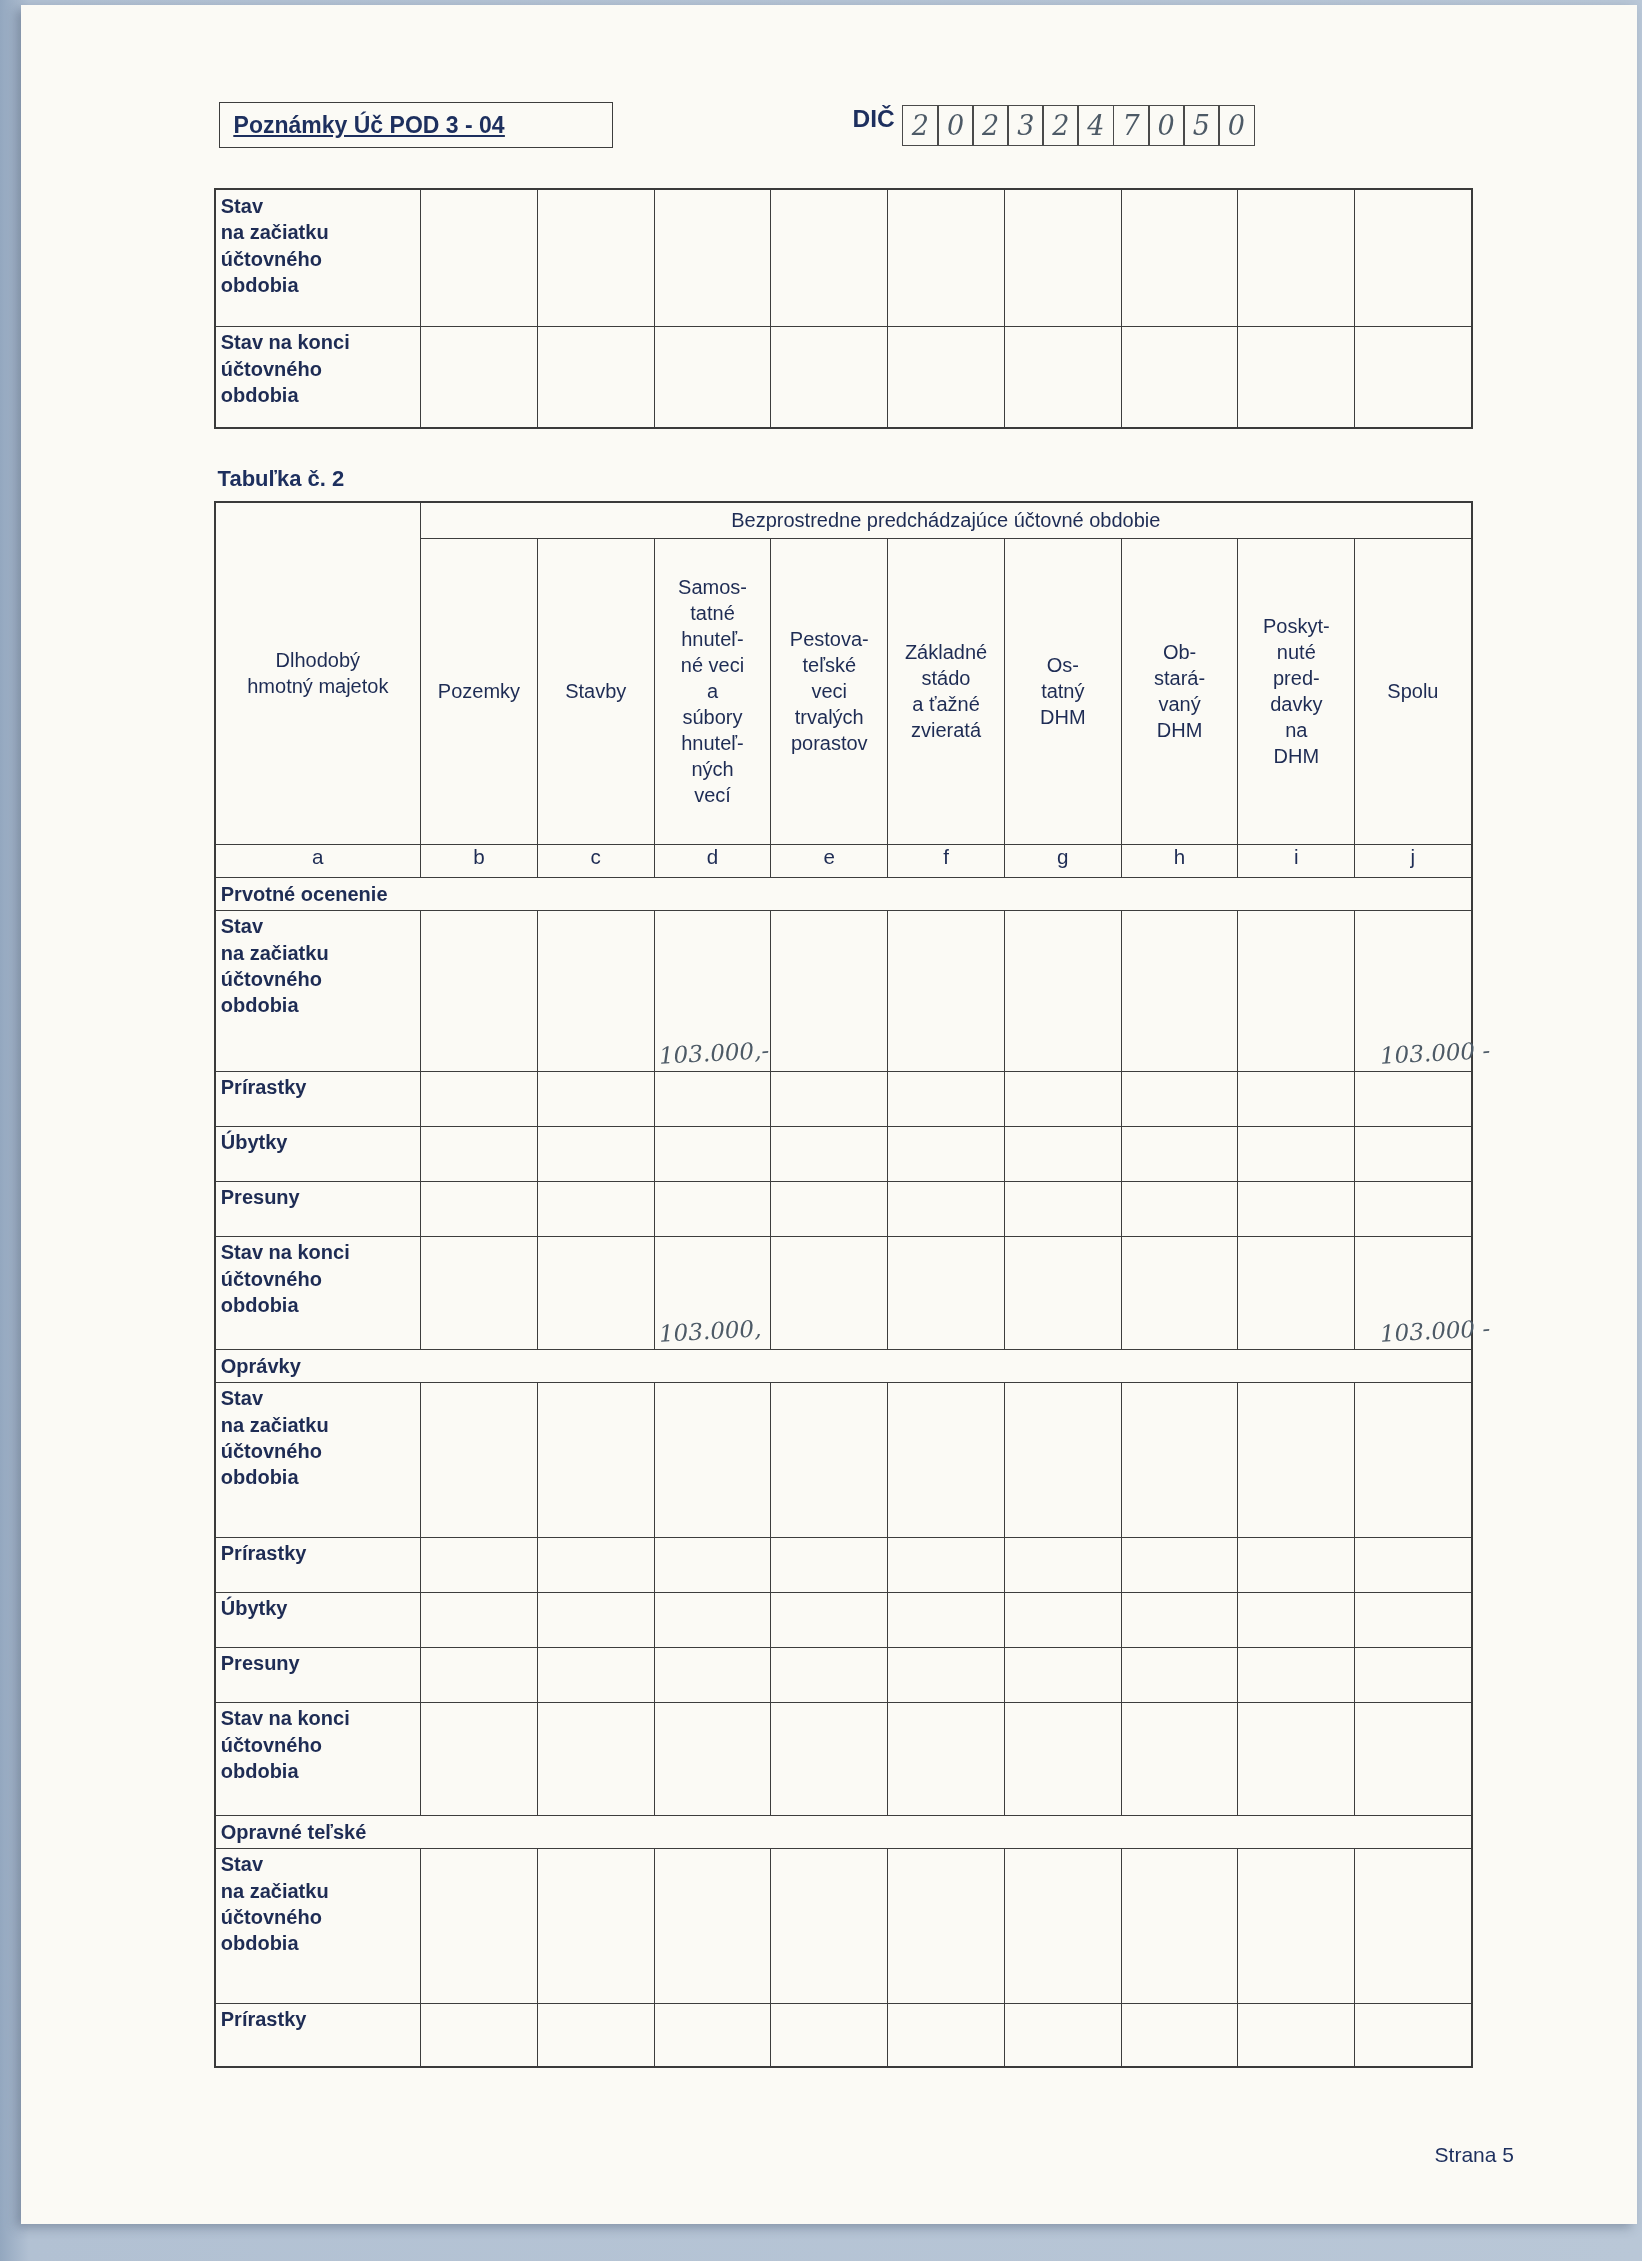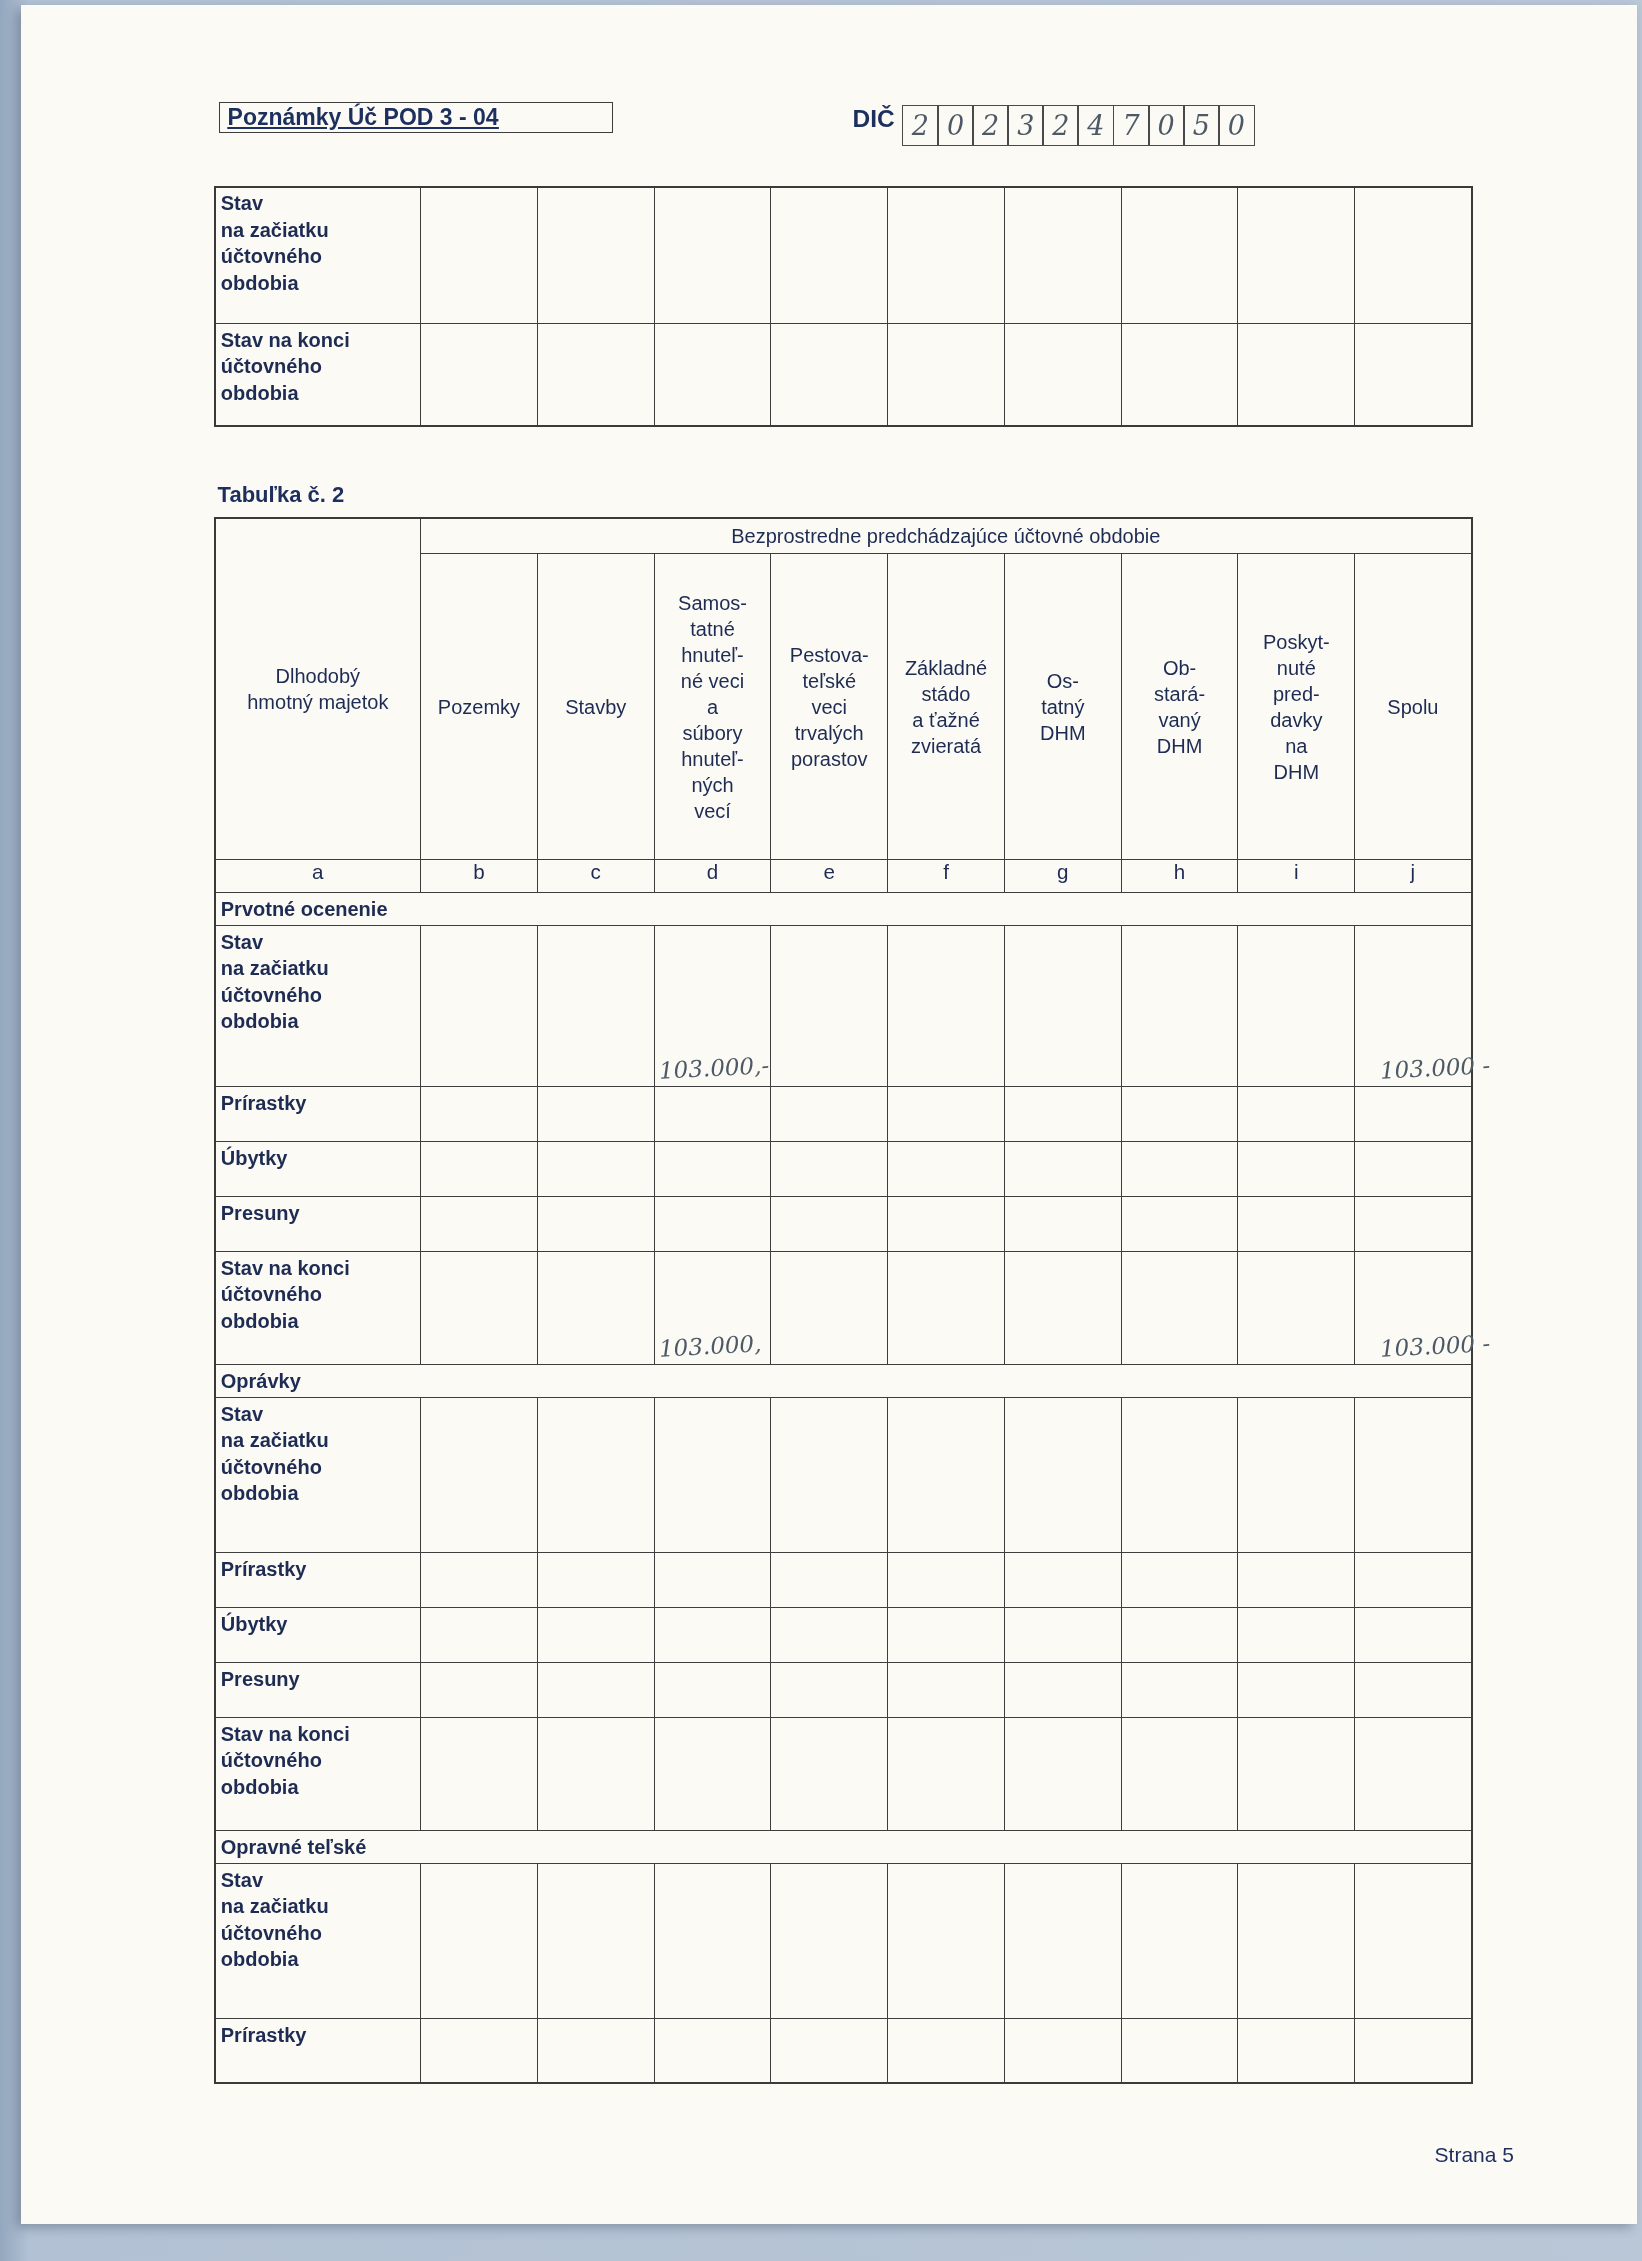--- a/index.html
+++ b/index.html
@@ -10,22 +10,22 @@
     overflow:hidden;
   }
   .sheet{
     position:absolute;left:20.6px;top:5.2px;right:6.4px;bottom:37px;
     background:#fbfaf5;
     box-shadow:-5.2px 3.9px 10.3px rgba(40,55,80,.35);
   }
   
   .form-header{margin:97px 0 0 198px;display:flex;align-items:flex-start;}
   .title-box{
-    width:394px;height:31px;border:1.9px solid #3d3d3d;
-    display:flex;align-items:center;padding-left:8px;box-sizing:border-box;text-decoration:underline;
+    width:394px;height:46px;border:1.9px solid #3d3d3d;
+    display:flex;align-items:center;padding-left:14px;box-sizing:border-box;text-decoration:underline;
   }
   .title-text{
     font-size:23px;font-weight:bold;color:#1d2f5e;text-decoration:underline;
     white-space:nowrap;
   }
   .dic-group{margin-left:240px;margin-top:2.6px;display:flex;align-items:flex-start;}
   .dic-label{font-size:24.5px;font-weight:bold;color:#1d2f5e;margin-right:9px;}
   .dic-boxes{display:flex;}
   .dic-box{
     width:37px;height:41px;border:1.9px solid #4a4a4a;margin-left:-1.9px;
@@ -60,21 +60,21 @@
     font-weight:normal;
   }
   .band-lbl{
     font-size:20px;font-weight:bold;color:#1e2c54;
     padding:3.9px 3.9px 2.6px 5.2px !important;vertical-align:middle !important;
   }
   .top-table{margin:40px 0 0 193px;}
   .top-table .r1{height:137px;}
   .top-table .r2{height:102px;}
   .caption{
-    margin:55px 0 9px 197px;font-size:22px;font-weight:bold;color:#1d2f5e;
+    margin:37px 0 9px 197px;font-size:22px;font-weight:bold;color:#1d2f5e;
   }
   .main-table{margin:0 0 0 193px;}
   .h-hdr{height:306px;}
   .h-letters{height:33px;}
   .h-band{height:33px;margin-top:32px;}
   .h250{height:161px;}
   .h240{height:155px;}
   .h175{height:113px;}
   .h85{height:55px;}
   .h100{height:64px;}

